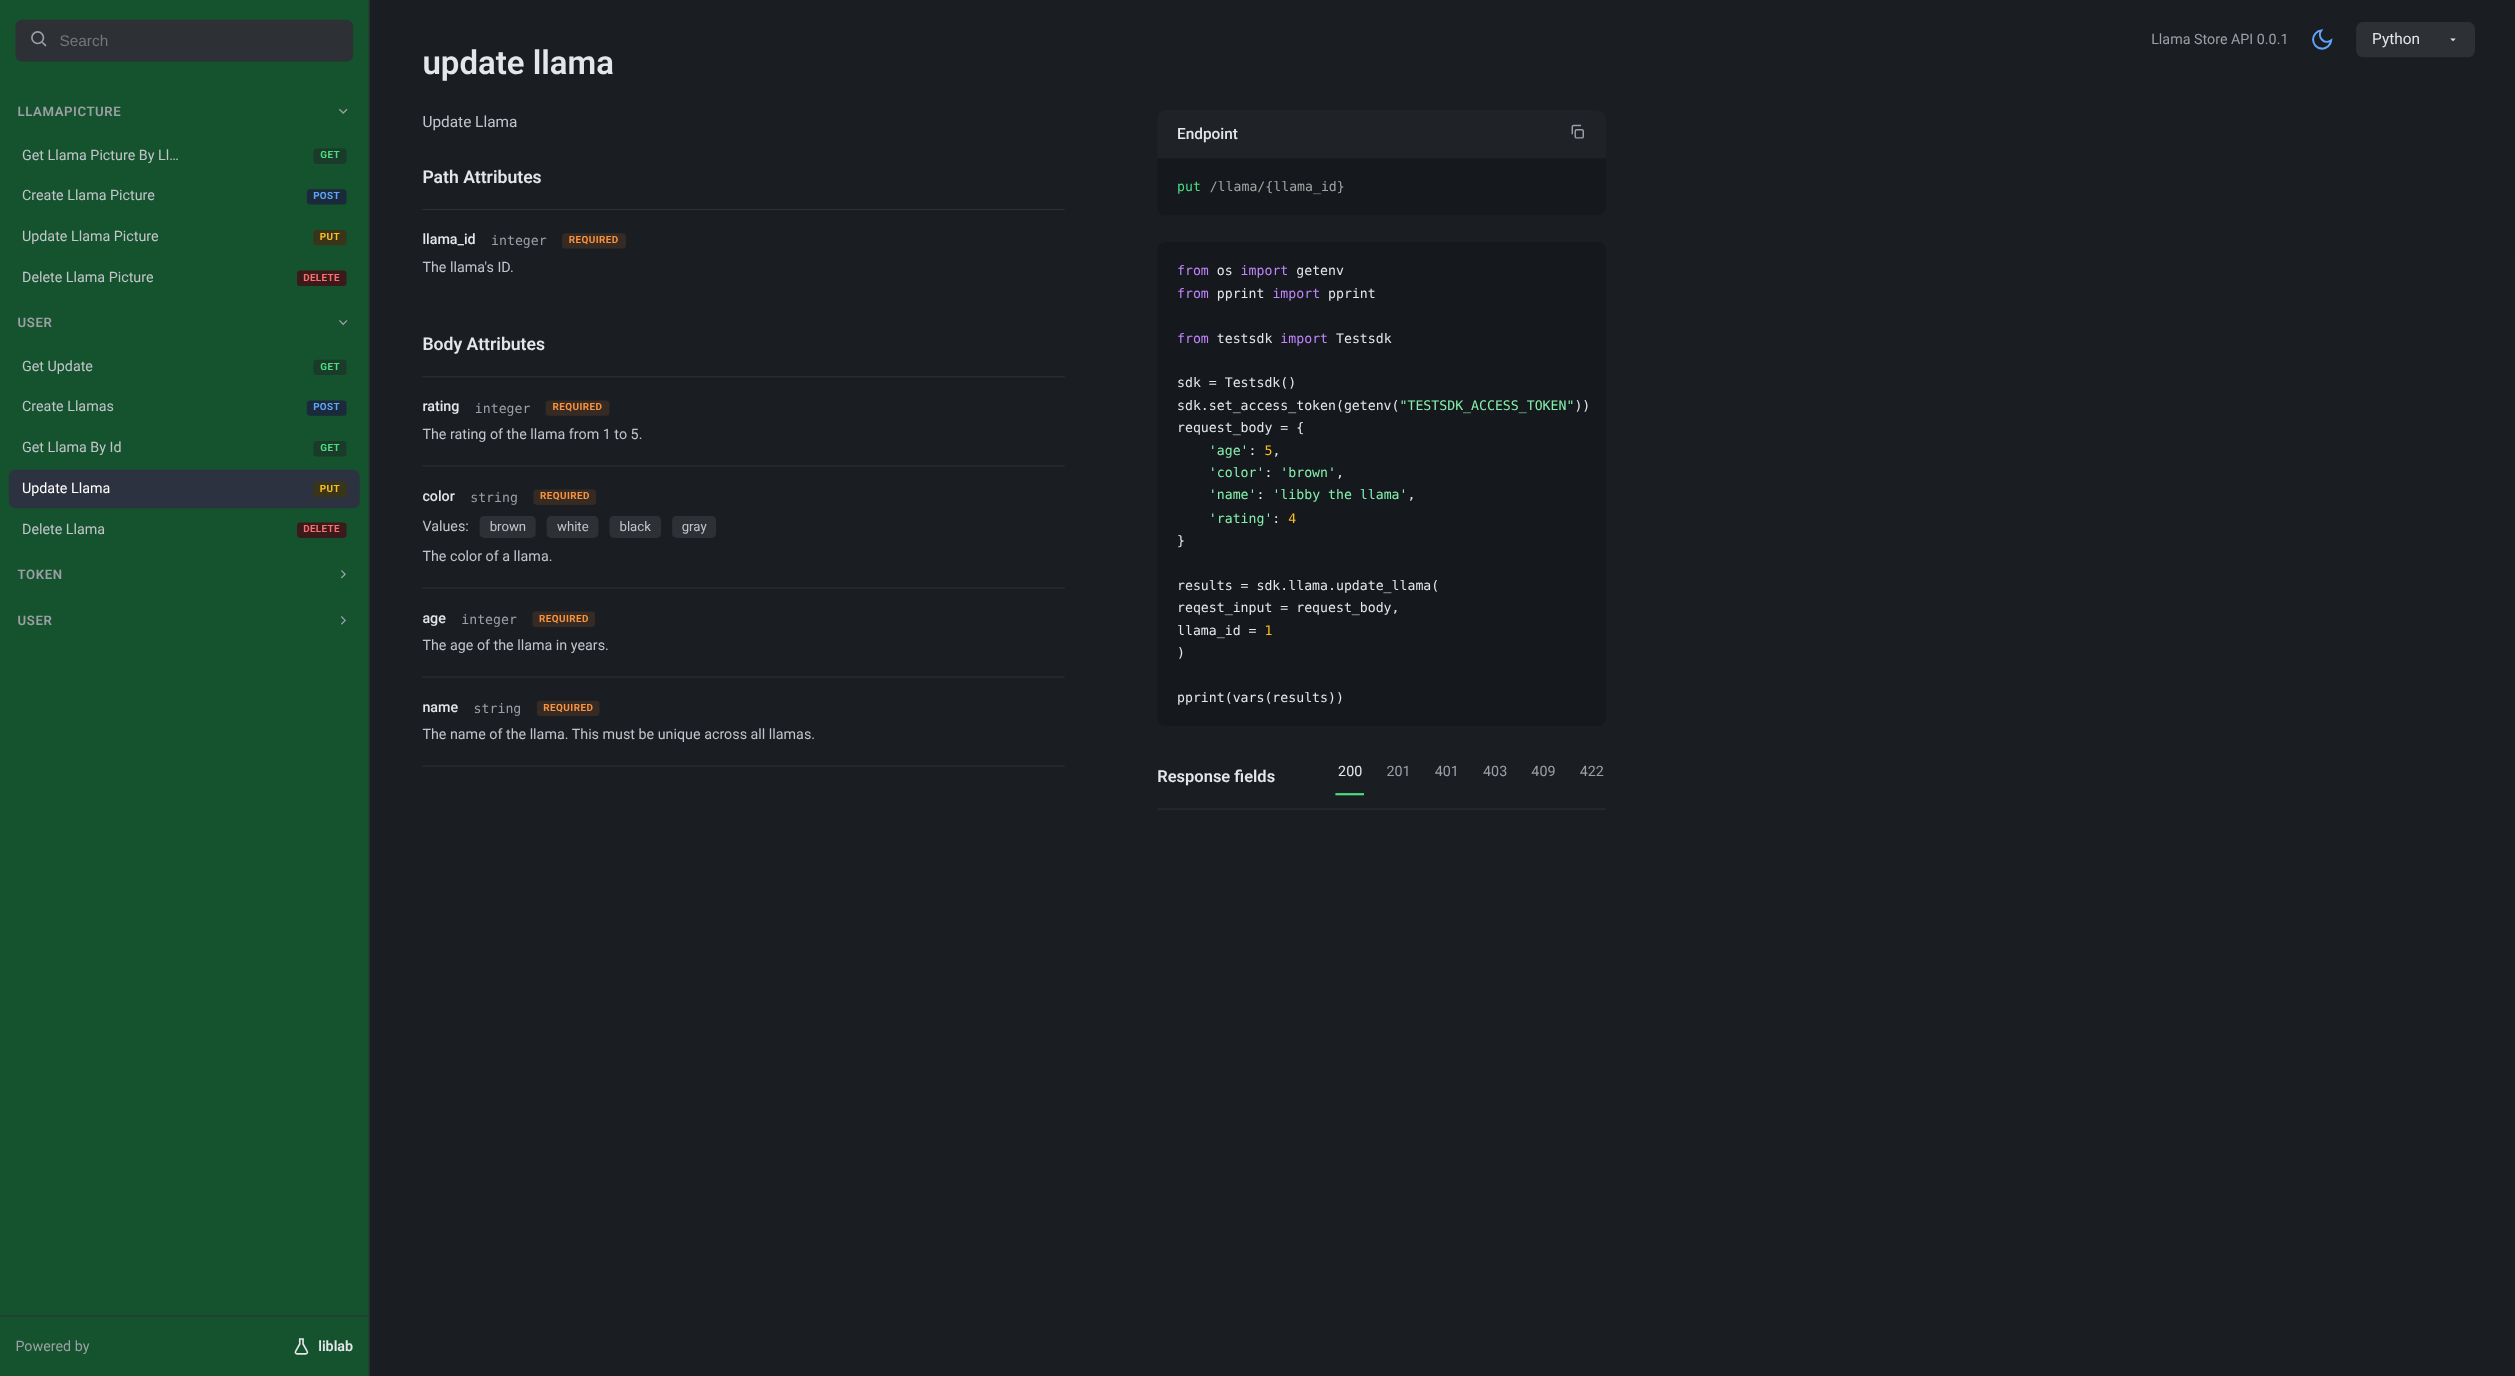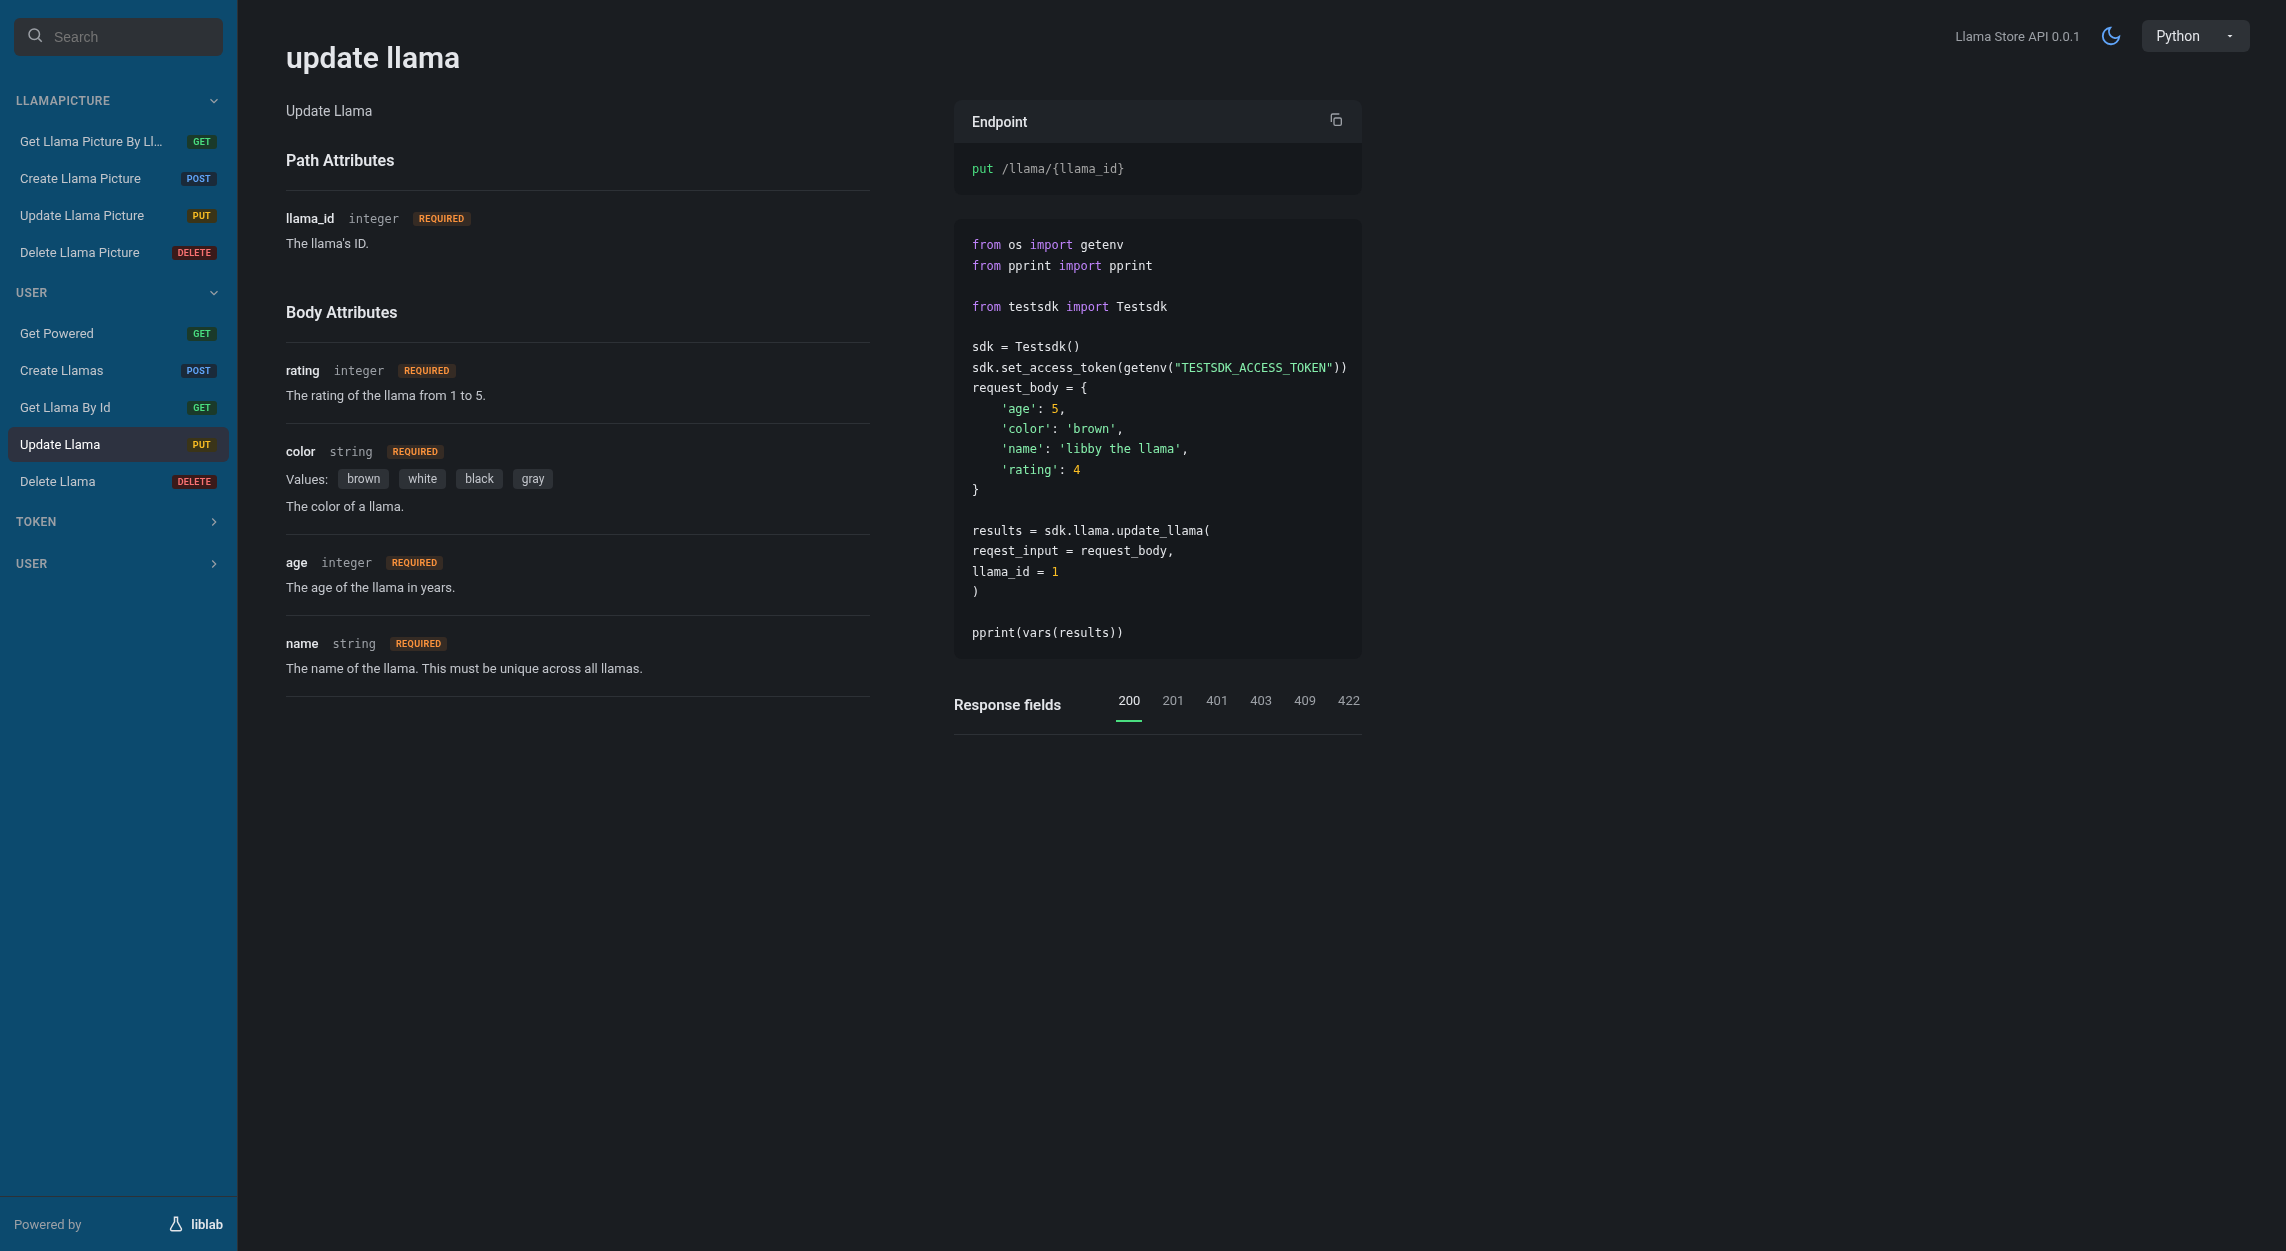--- a/index.html
+++ b/index.html
@@ -5,22 +5,22 @@
 * { margin: 0; padding: 0; box-sizing: border-box; }
 body {
   font-family: -apple-system, BlinkMacSystemFont, "Segoe UI", Roboto, sans-serif;
   background: #1a1d21;
   color: #e4e6ea;
   display: flex;
   height: 100vh;
   overflow: hidden;
 }
 .sidebar {
-  width: 238px;
-  background: #0c4a6e;
+  width: 336px;
+  background: #14532d;
   border-right: 1px solid #2d3136;
   display: flex;
   flex-direction: column;
 }
 .search-wrap {
   padding: 18px 14px;
 }
 .search-box {
   display: flex;
   align-items: center;
@@ -268,21 +268,21 @@
       <span class="method-badge m-delete">DELETE</span>
     </div>
 
     <div class="nav-section-header">
       <span>USER</span>
       <svg class="chevron" viewBox="0 0 24 24" fill="none" stroke-width="2">
           <polyline points="6 9 12 15 18 9"></polyline>
         </svg>
     </div>
     <div class="nav-item">
-      <span>Get Powered</span>
+      <span>Get Update</span>
       <span class="method-badge m-get">GET</span>
     </div>
     <div class="nav-item">
       <span>Create Llamas</span>
       <span class="method-badge m-post">POST</span>
     </div>
     <div class="nav-item">
       <span>Get Llama By Id</span>
       <span class="method-badge m-get">GET</span>
     </div>

